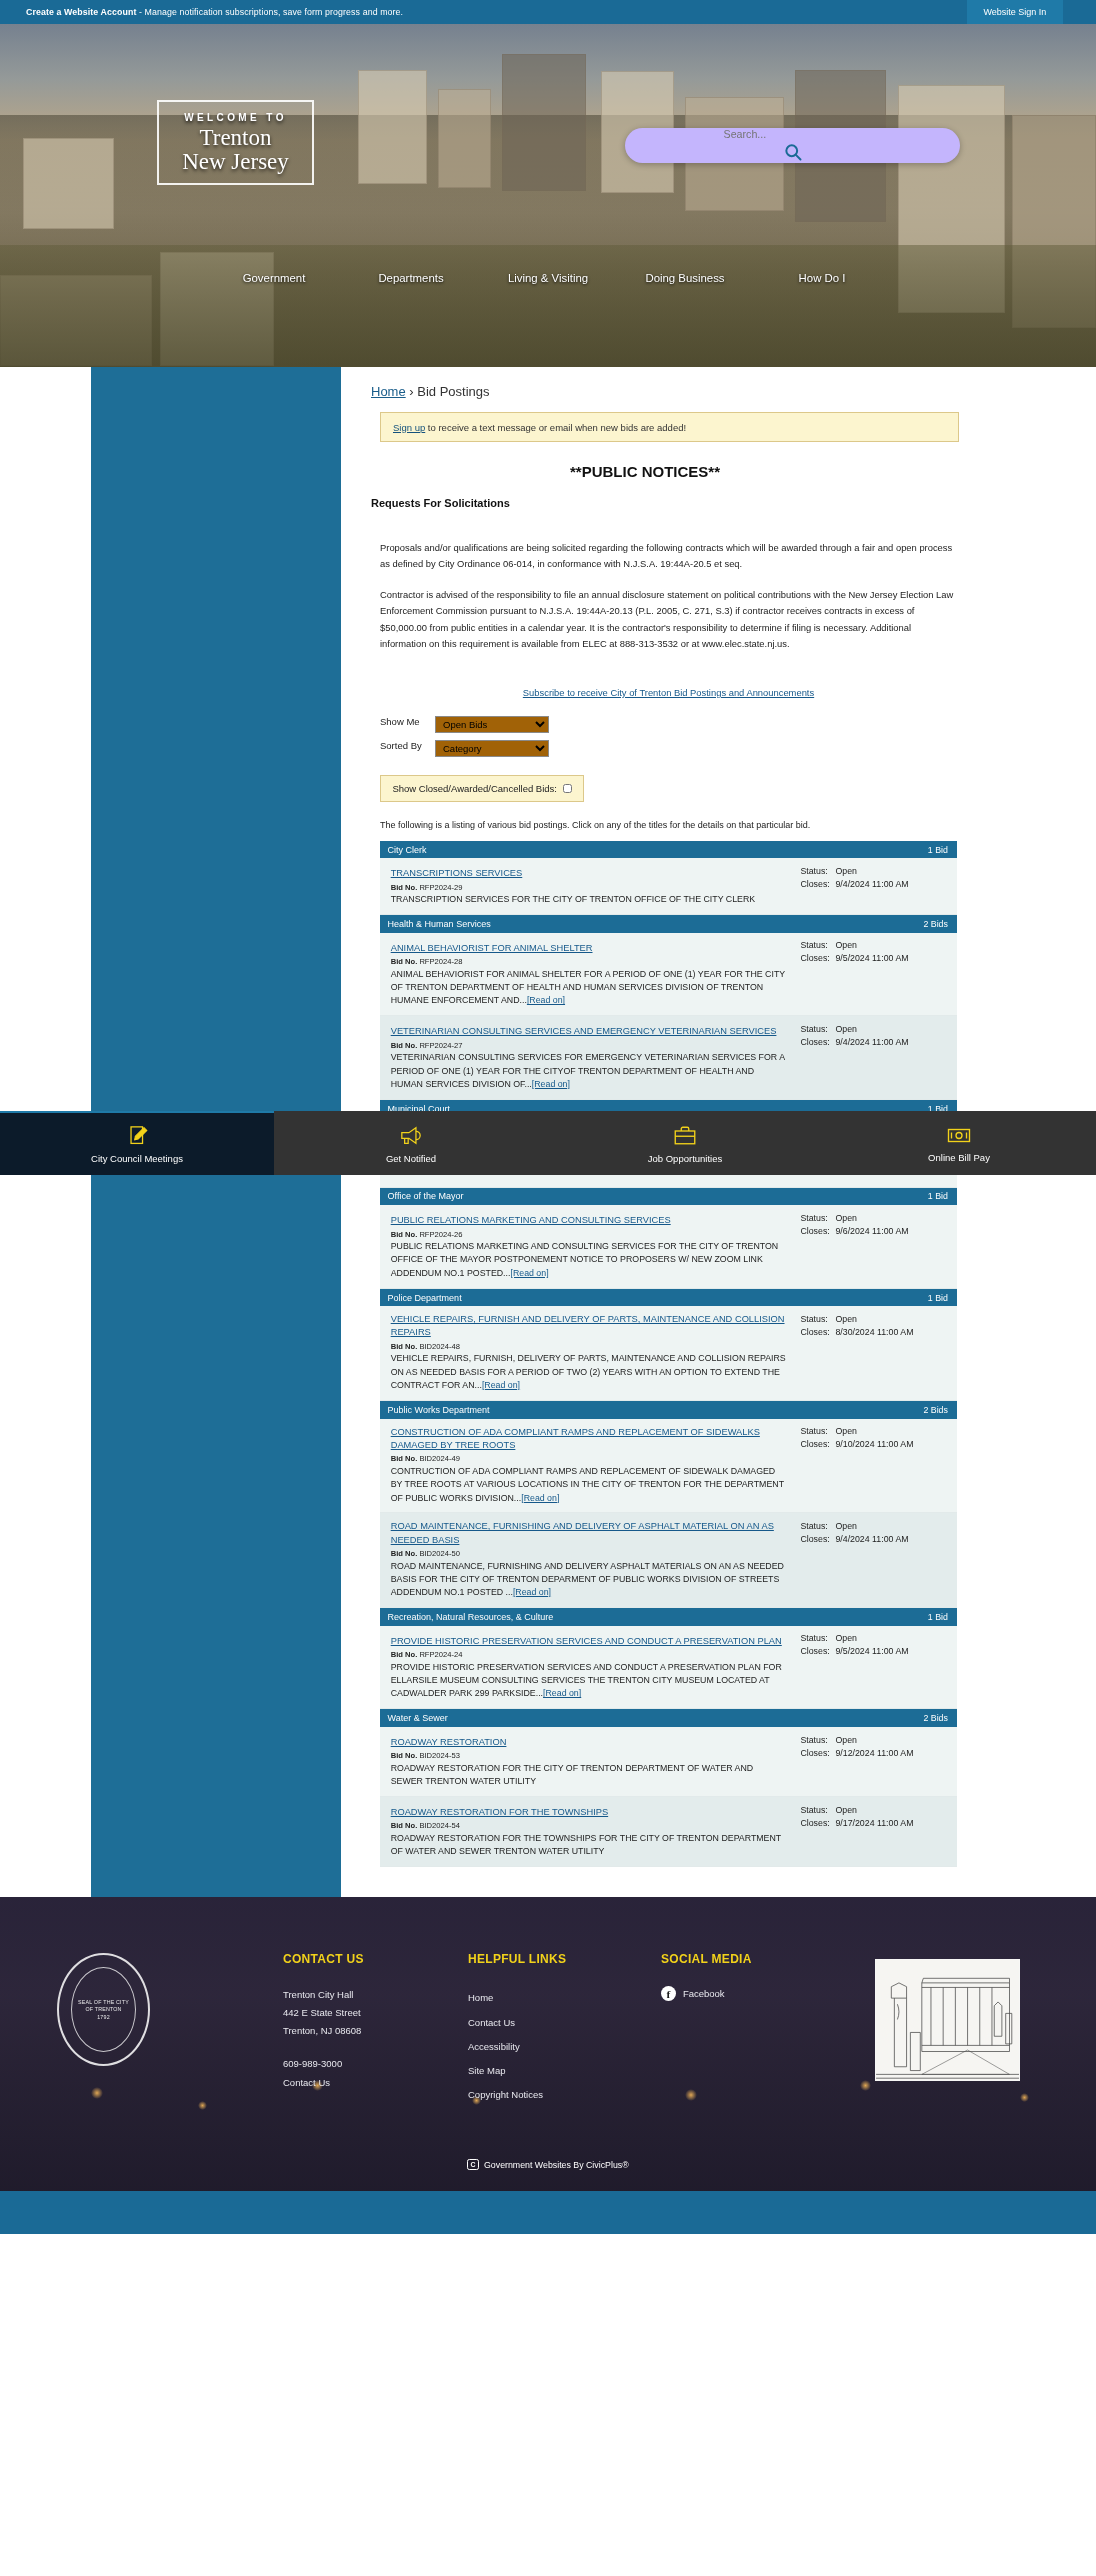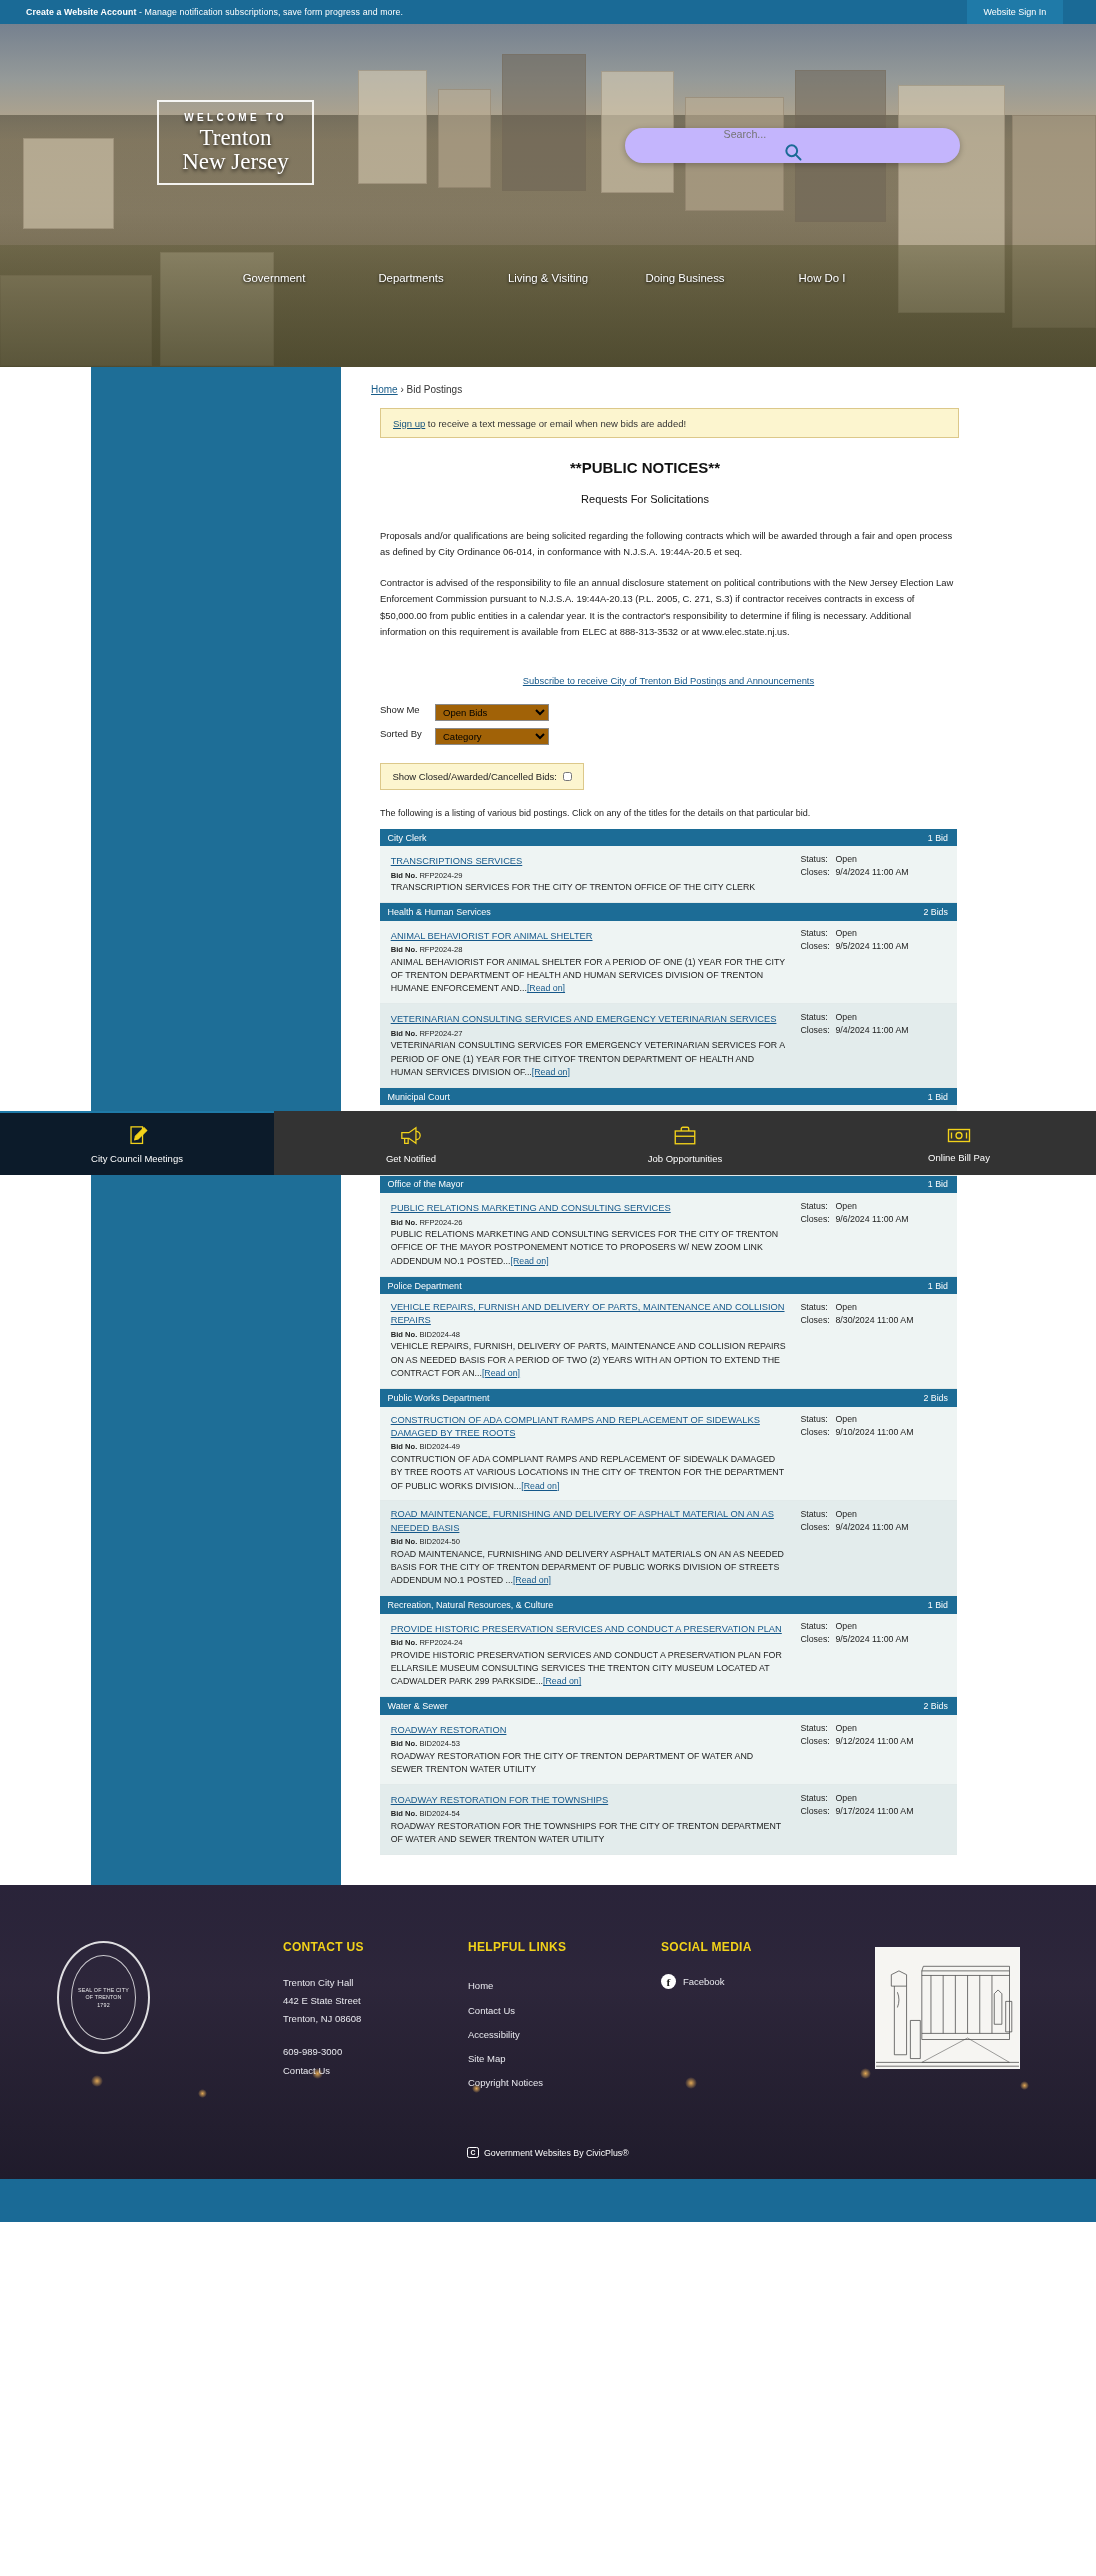--- a/index.html
+++ b/index.html
@@ -142,21 +142,21 @@
     margin-left: 91px;
     background: #1e6e97;
     min-height: 1058px;
   }
   .main-col {
     width: 624px;
     padding: 16.7px 46px 30px 30px;
   }
 
   .breadcrumb {
-    font-size: 10px; color: #333; margin-bottom: 13.7px;
+    font-size: 13px; color: #333; margin-bottom: 13.7px;
   }
   .breadcrumb a { color: #1a5d8a; text-decoration: underline; }
 
   .signup-box {
     border: 0.8px solid #dcc88a;
     background: #fcf5cf;
     padding: 8.4px 12px;
     font-size: 9.5px;
     color: #333;
     margin: 0 0 21px 9px;
@@ -165,25 +165,25 @@
   .signup-box a { color: #14527d; text-decoration: underline; }
 
   h1.notice {
     text-align: center;
     font-size: 15px;
     font-weight: bold;
     color: #111;
     margin: 9px 0 16.7px;
   }
   h2.subnotice {
-    text-align: center;
+    text-align: left;
     font-size: 11px;
-    font-weight: normal;
+    font-weight: bold;
     color: #111;
-    margin: 0 0 23px;
+    margin: 0 0 31px;
   }
   p.body {
     font-size: 9.4px;
     line-height: 1.72;
     color: #222;
     margin: 0 0 15px 9px;
     width: 577px;
   }
 
   .filters { margin: 6px 0 0 9px; }

